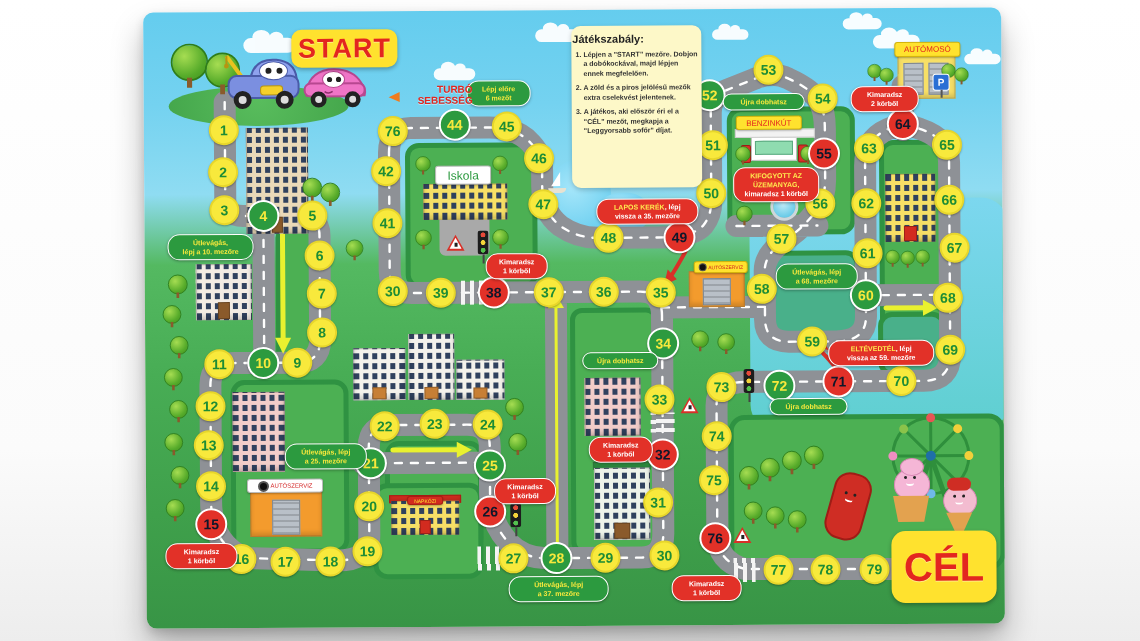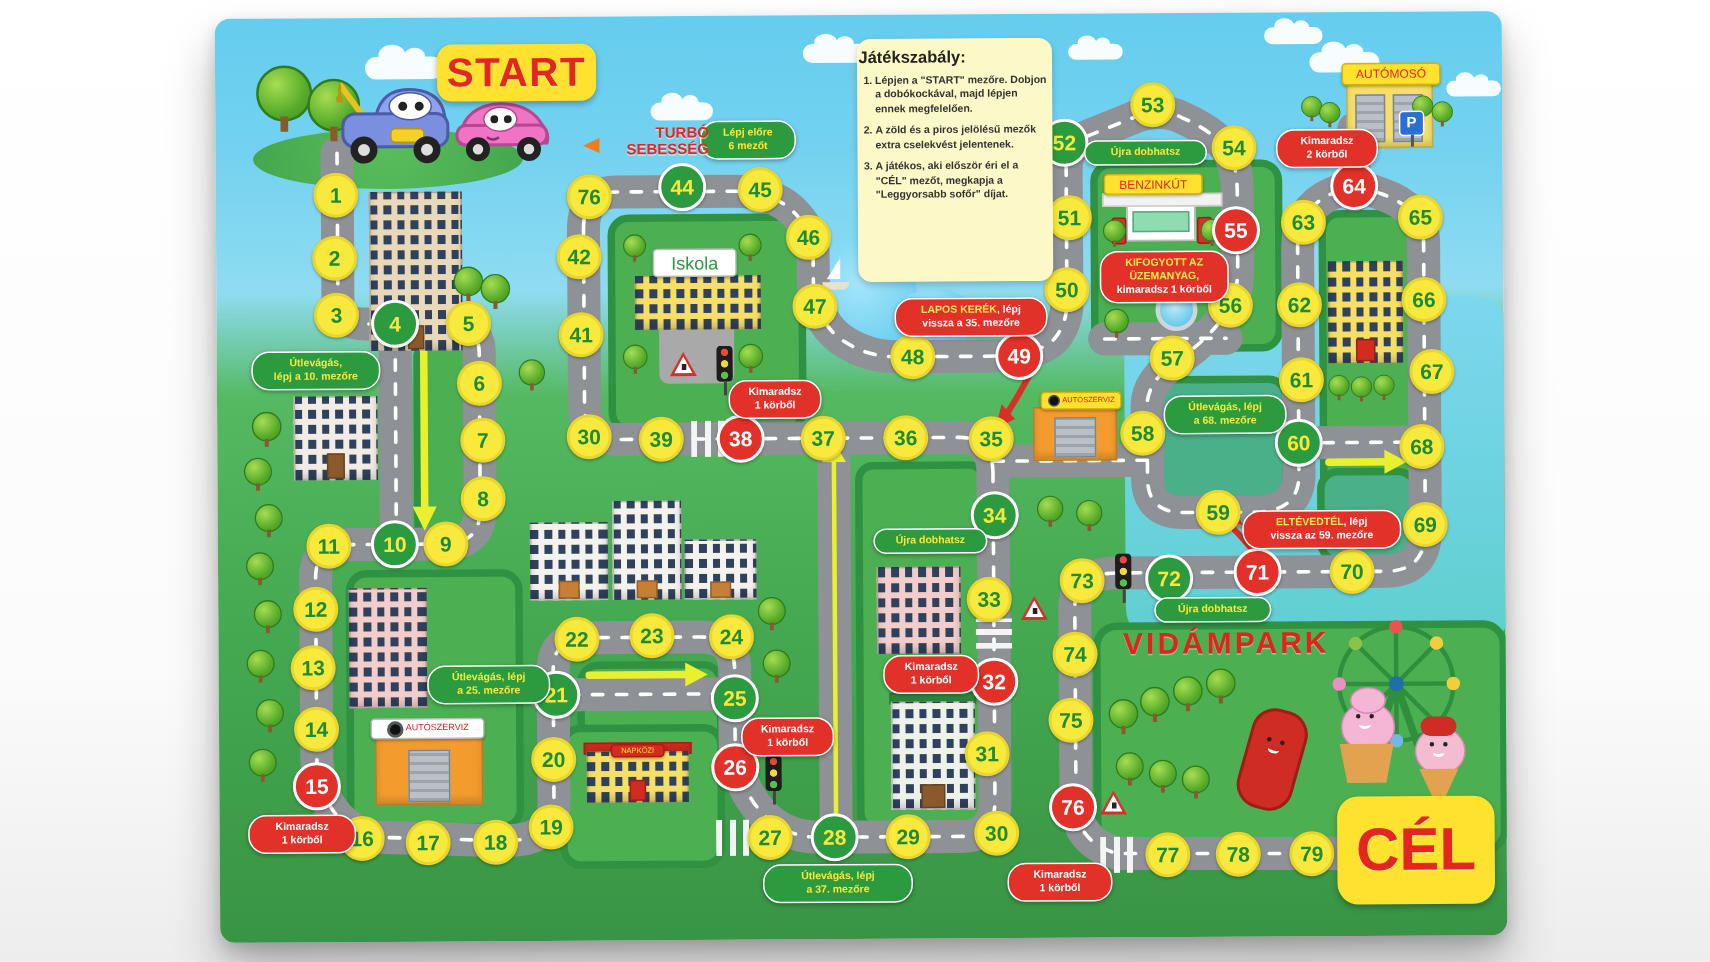--- a/index.html
+++ b/index.html
@@ -34,21 +34,21 @@
     background:radial-gradient(circle at 35% 32%,#a6dd52,#56ab2a 62%,#3f8f20);border:1px solid #2f7d1a;}
   .tree::after{content:"";position:absolute;left:50%;bottom:-5px;width:3px;height:6px;background:#8a5a2b;transform:translateX(-50%);}
   .cloud{position:absolute;z-index:1;width:52px;height:15px;background:#fff;border-radius:12px;opacity:.95;}
   .cloud::before{content:"";position:absolute;left:9px;top:-8px;width:18px;height:14px;background:#fff;border-radius:50%;}
   .cloud::after{content:"";position:absolute;left:26px;top:-6px;width:14px;height:11px;background:#fff;border-radius:50%;}
   .space{position:absolute;z-index:8;width:26px;height:26px;border-radius:50%;display:flex;align-items:center;
     justify-content:center;font-weight:bold;font-size:14px;transform:translate(-50%,-50%);
     box-shadow:0 1px 2px rgba(0,0,0,.3);}
   .space.n{background:#f8e93c;color:#1e8c35;border:2px solid #e7d62b;}
   .space.g{background:#2c9a3f;color:#f8e93c;border:2px solid #fff;width:28px;height:28px;}
-  .space.r{background:#e23128;color:#ffffff;border:2px solid #fff;width:28px;height:28px;}
+  .space.r{background:#e23128;color:#0f172a;border:2px solid #fff;width:28px;height:28px;}
   .bubble{position:absolute;z-index:9;transform:translate(-50%,-50%);border-radius:12px;padding:3px 5px;
     text-align:center;font-weight:bold;font-size:7px;line-height:1.3;box-sizing:border-box;
     box-shadow:0 1px 3px rgba(0,0,0,.35);}
   .bubble.green{background:#2c9a3f;border:1.5px solid #fff;color:#f8e93c;}
   .bubble.red{background:#e23128;border:1.5px solid #fff;color:#fff;}
   .bubble .em{color:#ffe94e;}
   .biglabel{position:absolute;z-index:10;display:flex;align-items:center;justify-content:center;
     font-weight:bold;border-radius:10px;}
   #startSign,#goalSign{background:#ffe22e;color:#e3261f;box-shadow:0 2px 4px rgba(0,0,0,.3);
     text-shadow:0 1px 0 rgba(255,255,255,.4);}
@@ -280,21 +280,20 @@
   <div class="cuptrap" style="left:892px;top:498px;"></div>
   <div class="face" style="left:901px;top:478px;z-index:8;"></div>
   <div class="redtop" style="left:946px;top:480px;"></div>
   <div class="scoop" style="left:942px;top:487px;"></div>
   <div class="conetrap" style="left:945px;top:515px;"></div>
   <div class="face" style="left:950px;top:497px;z-index:8;"></div>
 
   <div id="startSign" class="biglabel" style="left:293px;top:28px;width:106px;height:38px;font-size:27px;letter-spacing:1px;">START</div>
   <div id="goalSign" class="biglabel" style="left:890px;top:533px;width:105px;height:72px;font-size:40px;border-radius:14px;">CÉL</div>
   <div id="turbo">TURBÓ SEBESSÉG</div>
-  <div id="parkLabel">VIDÁMPARK</div>
   <div id="rules">
     <h1>Játékszabály:</h1>
     <ol>
       <li>Lépjen a "START" mezőre. Dobjon a dobókockával, majd lépjen ennek megfelelően.</li>
       <li>A zöld és a piros jelölésű mezők extra cselekvést jelentenek.</li>
       <li>A játékos, aki először éri el a "CÉL" mezőt, megkapja a "Leggyorsabb sofőr" díjat.</li>
     </ol>
   </div>
 
 <div class="tree" style="left: 191px; top: 60px; transform: translate(-50%, -50%) scale(1.7);"></div>

